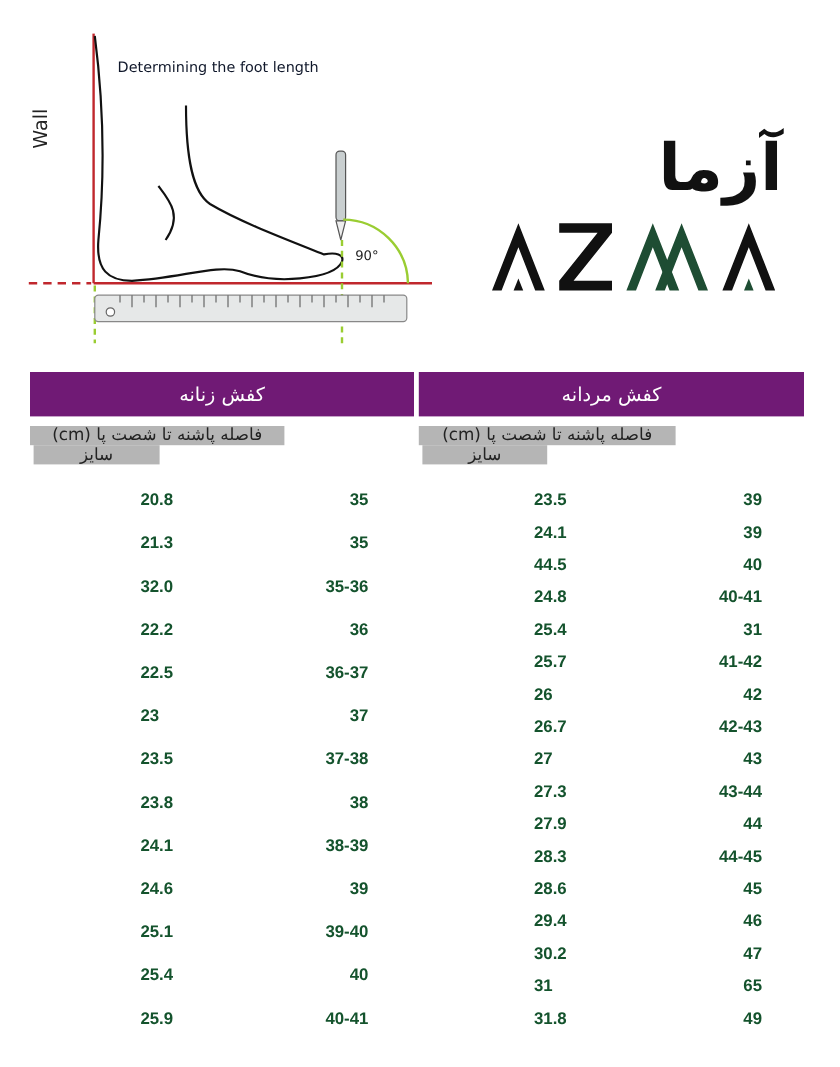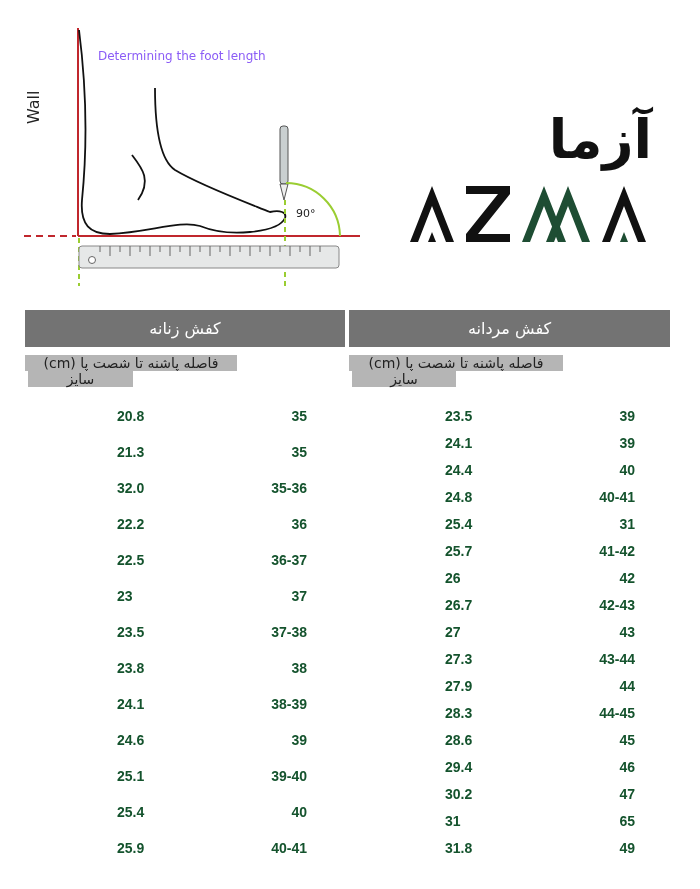--- a/index.html
+++ b/index.html
@@ -4,21 +4,21 @@
 <style>
   html,body{margin:0;padding:0;background:#ffffff;}
   body{width:700px;height:889px;position:relative;overflow:hidden;font-family:"DejaVu Sans",sans-serif;color:#333;}
   .diagram{position:absolute;left:0;top:0;width:360px;height:295px;}
   .logo{position:absolute;left:410px;top:100px;width:260px;height:150px;}
   .logo-fa{position:absolute;right:18px;top:10px;font-family:"DejaVu Sans",sans-serif;font-weight:bold;font-size:54px;color:#111;direction:rtl;letter-spacing:-2px;line-height:60px;}
   .logo-en{position:absolute;left:0;top:84px;width:260px;height:60px;}
   .tbl{position:absolute;top:310px;}
   .tbl.women{left:25px;width:320px;}
   .tbl.men{left:349px;width:321px;}
-  .hdr{height:37px;background:#737373;color:#fff;display:flex;align-items:center;justify-content:center;font-size:16px;direction:rtl;}
+  .hdr{height:37px;background:#701a75;color:#fff;display:flex;align-items:center;justify-content:center;font-size:16px;direction:rtl;}
   .sub{display:flex;margin-top:8px;height:39px;flex-direction:column;}
   .sub .c{background:#b5b5b5;display:flex;align-items:center;justify-content:center;font-size:14px;color:#222;direction:rtl;}
   .women .sub .c1{width:212px;}
   .women .sub .c2{width:105px;margin-left:3px;}
   .men .sub .c1{width:214px;}
   .men .sub .c2{width:104px;margin-left:3px;}
   .rows{position:relative;}
   .row{position:absolute;left:0;width:100%;height:26px;font-size:14px;font-weight:bold;color:#14532d;font-family:"Liberation Sans",sans-serif;}
   .row .len{position:absolute;left:92px;top:0;line-height:26px;}
   .row .size{position:absolute;right:38px;top:0;line-height:26px;text-align:right;}
@@ -68,21 +68,21 @@
         <line x1="250" y1="246" x2="250" y2="256"></line>
       <line x1="260" y1="246" x2="260" y2="252"></line>
         <line x1="270" y1="246" x2="270" y2="256"></line>
       <line x1="280" y1="246" x2="280" y2="252"></line>
         <line x1="290" y1="246" x2="290" y2="256"></line>
       <line x1="300" y1="246" x2="300" y2="252"></line>
         <line x1="310" y1="246" x2="310" y2="256"></line>
       <line x1="320" y1="246" x2="320" y2="252"></line>
     </g>
   </svg>
-  <div style="position:absolute;left:98px;top:49px;font-size:12px;color:#8b5cf6;">Determining the foot length</div>
+  <div style="position:absolute;left:98px;top:49px;font-size:12px;color:#0f172a;">Determining the foot length</div>
   <div style="position:absolute;left:24px;top:124px;font-size:16px;color:#222;transform:rotate(-90deg);transform-origin:left top;">Wall</div>
   <div style="position:absolute;left:296px;top:207px;font-size:11px;color:#222;">90°</div>
 </div>
 
 <div class="logo">
   <div class="logo-fa">آزما</div>
   <svg class="logo-en" viewBox="0 0 260 60">
 
     <polygon points="0,58 22,2 44,58 36,58 22,22 8,58" fill="#111"></polygon>
     <polygon points="18,58 22,48 26,58" fill="#111"></polygon>
@@ -168,21 +168,21 @@
   <div class="rows">
     <div class="row" style="top:0px">
         <span class="len">23.5</span>
         <span class="size">39</span>
       </div>
     <div class="row" style="top:27px">
         <span class="len">24.1</span>
         <span class="size">39</span>
       </div>
     <div class="row" style="top:54px">
-        <span class="len">24.4</span>
+        <span class="len">44.5</span>
         <span class="size">40</span>
       </div>
     <div class="row" style="top:81px">
         <span class="len">24.8</span>
         <span class="size">40-41</span>
       </div>
     <div class="row" style="top:108px">
         <span class="len">25.4</span>
         <span class="size">31</span>
       </div>

